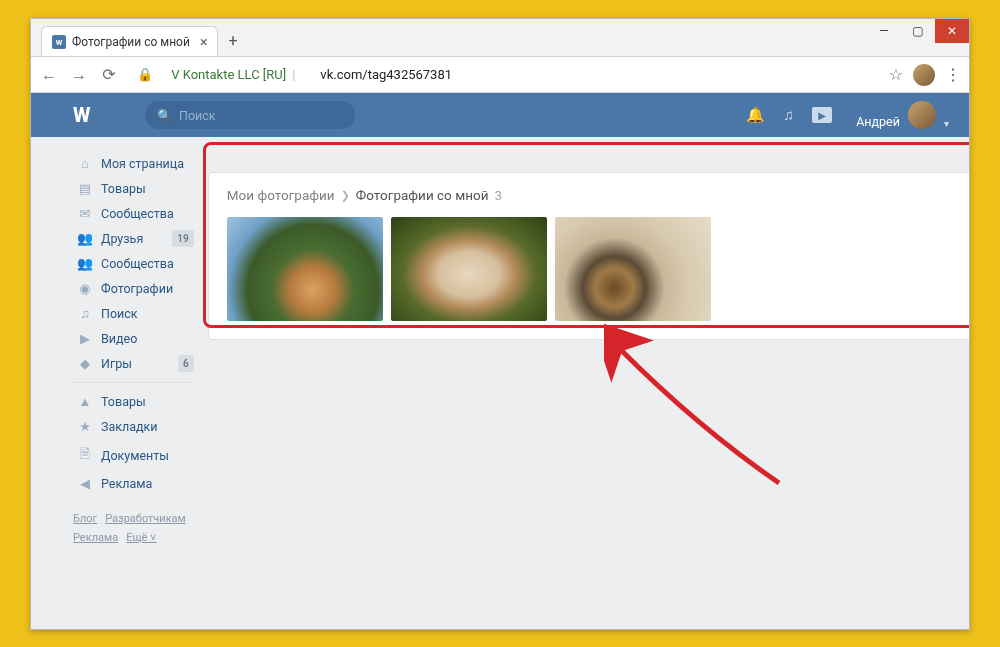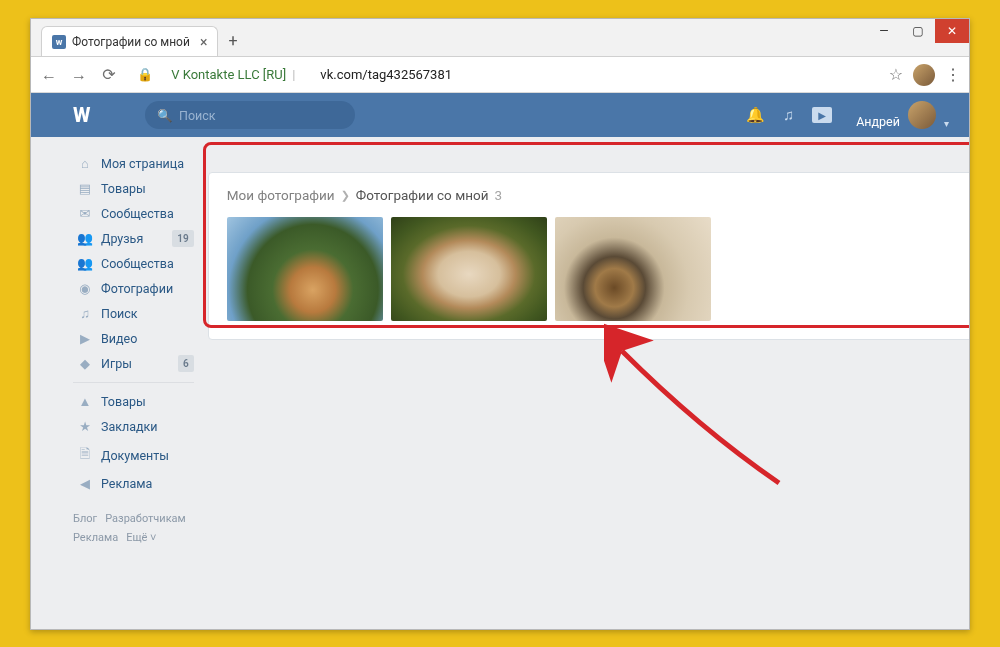--- a/index.html
+++ b/index.html
@@ -39,21 +39,21 @@
 
 .vk-body { display: flex; padding: 10px 42px; gap: 14px; align-items: flex-start; }
 
 
 .sidebar { width: 150px; padding-top: 4px; }
 .side-item { display: flex; align-items: center; gap: 8px; font-size: 12.5px; color: #2a5885; padding: 5px 4px; cursor: pointer; position: relative; }
 .side-item .icon { width: 16px; text-align: center; color: #99adc2; font-size: 13px; }
 .side-badge { position: absolute; right: 0; background: #d8dde2; color: #68798b; font-size: 10px; padding: 3px 5px; border-radius: 2px; font-weight: 600; }
 .side-divider { height: 1px; background: #dcdee2; margin: 6px 0; }
 .footer-links { margin-top: 14px; font-size: 11px; color: #8c99a8; line-height: 1.7; }
-.footer-links span { margin-right: 8px; cursor: pointer; }
+.footer-links span { margin-right: 8px; cursor: pointer; text-decoration: underline; }
 
 
 .content-wrap { position: relative; }
 .content { width: 804px; background: #fff; border: 1px solid #dce1e6; border-radius: 4px; padding: 14px 18px 18px; margin-top: 25px; }
 .highlight-border { position: absolute; top: -5px; left: -5px; right: -5px; height: 186px; border: 3px solid #d6252a; border-radius: 8px; pointer-events: none; }
 .breadcrumb { font-size: 13.5px; color: #555; display: flex; align-items: center; gap: 6px; margin-bottom: 14px; }
 .breadcrumb .muted { color: #818181; }
 .breadcrumb .chev { color: #b0b0b0; font-size: 11px; }
 .breadcrumb .count { color: #a6a6a6; }
 .photo-grid { display: flex; gap: 8px; }

